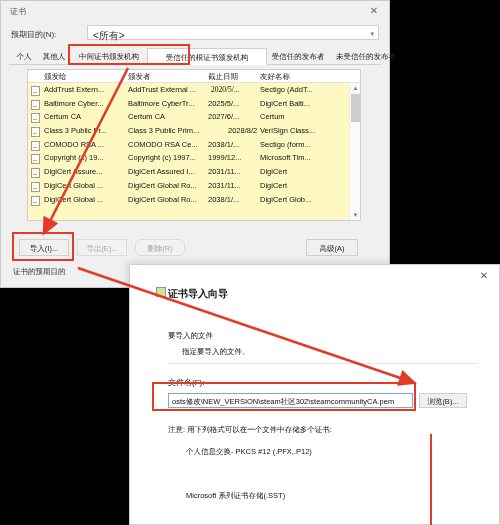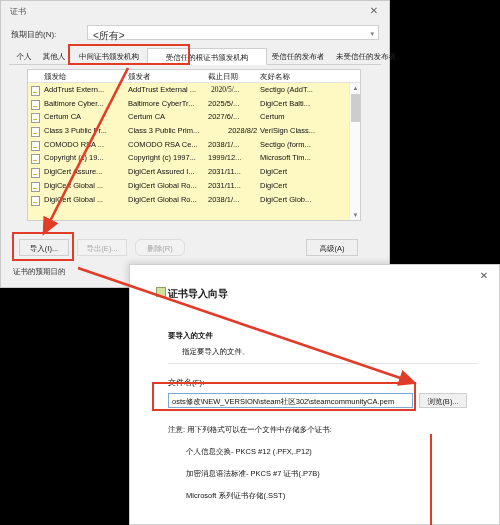--- a/index.html
+++ b/index.html
@@ -108,21 +108,21 @@
 
   
   #wizard{
     left:129px;top:264px;width:371px;height:261px;
     background:#fff;border:1px solid #cfcfcf;box-sizing:border-box;
     box-shadow:-2px -2px 6px rgba(0,0,0,.12);
   }
   #wiz-close{position:absolute;right:7px;top:4px;width:16px;height:13px;text-align:center;line-height:13px;font-size:10px;color:#555;cursor:pointer;}
   #wiz-head{position:absolute;left:38px;top:22px;font-size:10px;color:#111;font-weight:bold;}
   #wiz-icon{position:absolute;left:26px;top:22px;width:8px;height:8px;background:#cfe2a3;border:1px solid #8aa45f;}
-  #wiz-sub1{position:absolute;left:38px;top:66px;font-size:7.5px;color:#111;font-weight:bold;}
+  #wiz-sub1{position:absolute;left:38px;top:66px;font-size:7.5px;color:#111;font-weight:normal;}
   #wiz-sub2{position:absolute;left:52px;top:82px;font-size:7.5px;color:#111;}
   #wiz-rule{position:absolute;left:38px;top:98px;width:310px;height:1px;background:#e4e4e4;}
 
   #file-label{position:absolute;left:38px;top:112px;font-size:8px;color:#111;}
   #file-input{
     position:absolute;left:38px;top:128px;width:245px;height:15px;
     background:#fff;border:1px solid #7aa9d6;box-sizing:border-box;cursor:text;
   }
   #file-value{position:absolute;left:3px;top:3px;font-size:7.5px;color:#111;white-space:nowrap;overflow:hidden;width:240px;}
   #btn-browse{
@@ -268,21 +268,20 @@
   <div id="wiz-rule"></div>
 
   <span id="file-label">文件名(F):</span>
   <div id="file-input">
     <span id="file-value">osts修改\NEW_VERSION\steam社区302\steamcommunityCA.pem</span>
   </div>
   <div id="btn-browse">浏览(B)...</div>
 
   <span id="note-title">注意: 用下列格式可以在一个文件中存储多个证书:</span>
   <span class="note-item" id="note1">个人信息交换- PKCS #12 (.PFX,.P12)</span>
-  <span class="note-item" id="note2">加密消息语法标准- PKCS #7 证书(.P7B)</span>
   <span class="note-item" id="note3">Microsoft 系列证书存储(.SST)</span>
 </div>
 
 <div class="anno-box abs" id="anno-tab"></div>
 <div class="anno-box abs" id="anno-import"></div>
 <div class="anno-box abs" id="anno-file"></div>
 <div class="anno-line abs" id="anno-vline"></div>
 
 <svg id="annotations">
   <defs>

